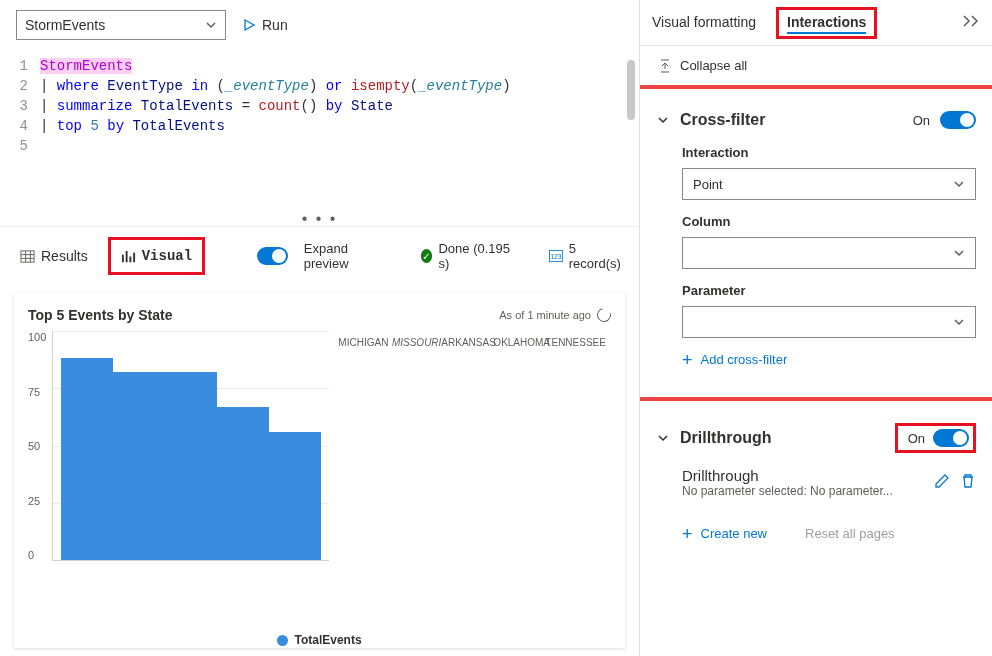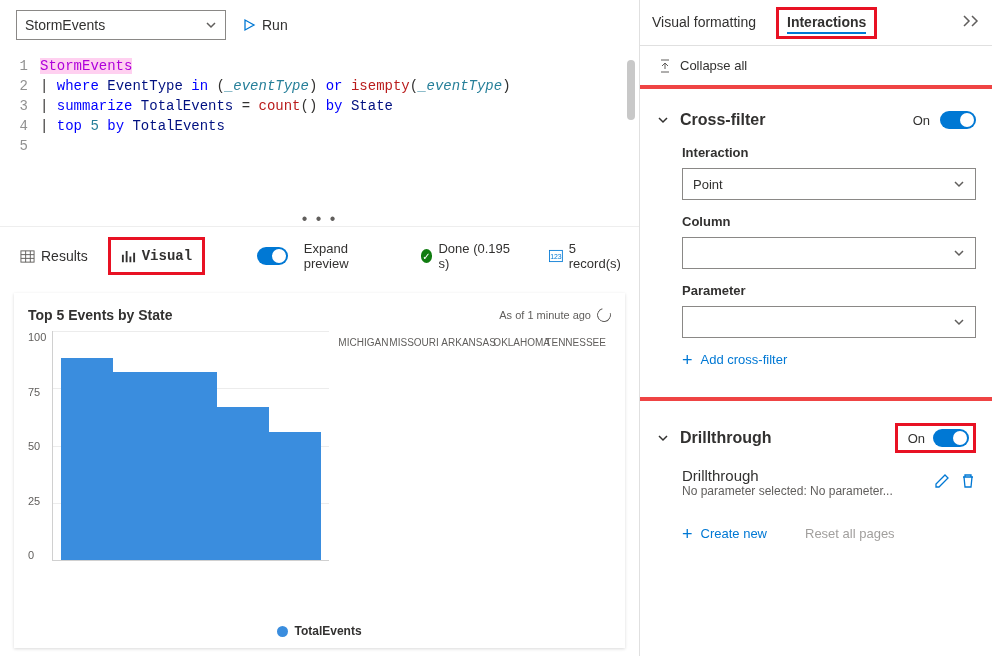--- a/index.html
+++ b/index.html
@@ -43,21 +43,21 @@
   .result-tab.active { }
   .result-tab svg{width:15px;height:15px;}
   .highlight-red { border: 3px solid #e81123; padding: 2px 6px; }
   .toggle { width:36px; height:18px; background:#0078d4; border-radius:10px; position:relative; cursor:pointer;}
   .toggle::after{content:'';position:absolute;right:2px;top:2px;width:14px;height:14px;background:#fff;border-radius:50%;}
   .status { display:flex; align-items:center; gap:6px; font-size:13px;}
   .status-ok { width:14px;height:14px;background:#107c10;border-radius:50%;display:inline-flex;align-items:center;justify-content:center;color:#fff;font-size:10px;}
   .records svg{width:16px;height:14px;}
 
   
-  .chart-card { margin: 8px 14px 8px 14px; background:#fff; box-shadow: 0 1px 3px rgba(0,0,0,0.15); padding: 14px 14px 10px 14px; flex:1; display:flex; flex-direction:column;}
+  .chart-card { margin: 8px 14px 8px 14px; background:#fff; box-shadow: 0 1px 3px rgba(0,0,0,0.15); padding: 14px 14px 1px 14px; flex:1; display:flex; flex-direction:column;}
   .chart-header{display:flex;justify-content:space-between;align-items:center; margin-bottom:8px;}
   .chart-title{font-weight:600;font-size:14px;}
   .chart-meta{display:flex;align-items:center;gap:6px;font-size:11px;color:#605e5c;}
   .refresh{width:14px;height:14px;border:1.5px solid #605e5c;border-radius:50%;border-top-color:transparent;transform:rotate(30deg);}
   .chart-body{flex:1;display:flex;}
   .y-axis{display:flex;flex-direction:column;justify-content:space-between;text-align:left;padding-right:6px;font-size:11px;color:#605e5c;height:230px;}
   .plot-wrap{flex:1;display:flex;flex-direction:row;}
   .plot{height:230px;border-left:1px solid #d0d0d0;border-bottom:1px solid #d0d0d0;position:relative;display:flex;align-items:flex-end;justify-content:space-around;padding:0 8px;}
   .plot::before{content:'';position:absolute;inset:0;background:repeating-linear-gradient(to top,transparent,transparent calc(25% - 1px),#ececec calc(25% - 1px),#ececec 25%);pointer-events:none;}
   .bar{width:52px;background:#3a8dde;position:relative;z-index:1;}
@@ -189,21 +189,21 @@
       <div class="plot-wrap">
         <div class="plot" id="plot">
             <div class="bar" style="height: 88%;"></div>
             <div class="bar" style="height: 82%;"></div>
             <div class="bar" style="height: 82%;"></div>
             <div class="bar" style="height: 67%;"></div>
             <div class="bar" style="height: 56%;"></div>
           </div>
         <div class="x-labels" id="x-labels">
             <div style="width: 52px; text-align: center;">MICHIGAN</div>
-            <div style="width: 52px; text-align: left;">MISSOURI</div>
+            <div style="width: 52px; text-align: right; font-style: italic;">MISSOURI</div>
             <div style="width: 52px; text-align: center;">ARKANSAS</div>
             <div style="width: 52px; text-align: left;">OKLAHOMA</div>
             <div style="width: 52px; text-align: center;">TENNESSEE</div>
           </div>
       </div>
     </div>
     <div class="legend">
       <span class="legend-swatch"></span>
       <span>TotalEvents</span>
     </div>

